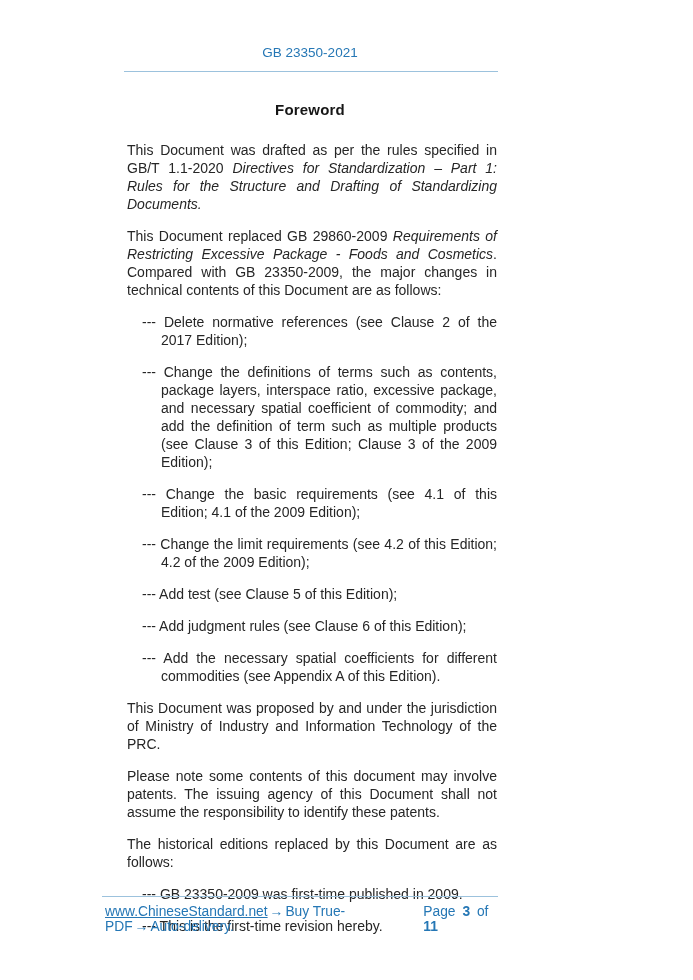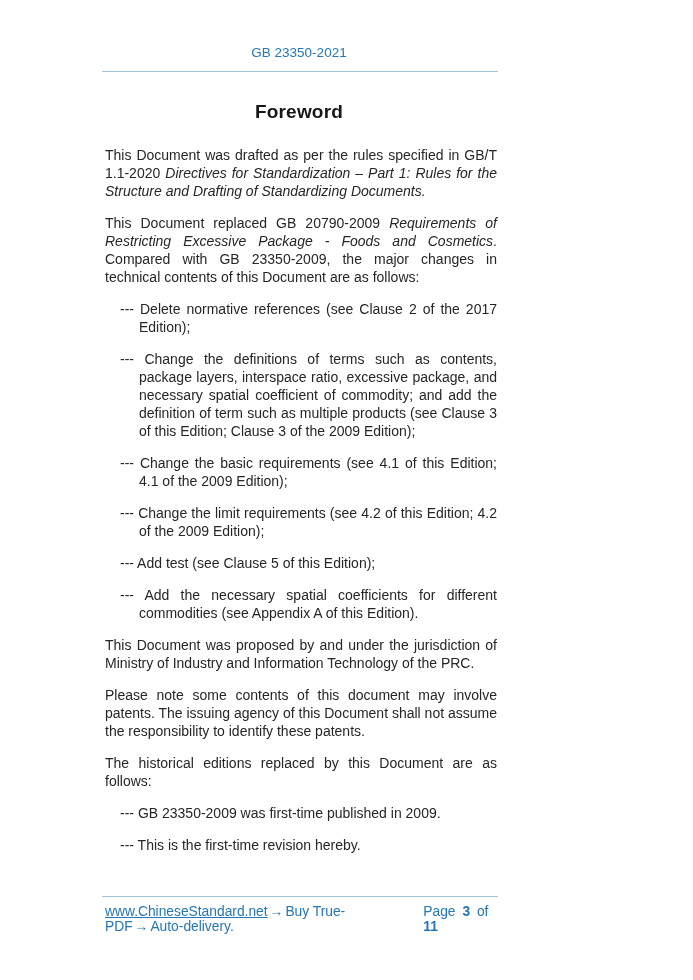--- a/index.html
+++ b/index.html
@@ -4,36 +4,36 @@
 <style>
   * { box-sizing: border-box; }
   html, body { margin: 0; padding: 0; }
   body {
     width: 693px; height: 980px;
     background: #ffffff;
     font-family: "Liberation Sans", sans-serif;
     color: #262626;
     overflow: hidden;
   }
-  .page { position: relative; width: 598px; height: 980px; background: #ffffff; }
+  .page { position: relative; width: 598px; height: 980px; background: #ffffff; padding-left: 22px; }
 
   
   .hdr { padding-top: 45px; text-align: center; }
   .doc-number { color: #2577b5; font-size: 13.5px; line-height: 16px; }
   .rule {
     border: none; height: 0;
     border-top: 1px solid #9cc2dd;
     margin: 10px 100px 0 102px;
   }
 
   
   h1.title {
     margin: 29px 0 0 0;
     text-align: center;
-    font-size: 19px; font-weight: bold;
+    font-size: 15px; font-weight: bold;
     color: #161616; letter-spacing: 0.2px;
   }
 
   
   .content {
     margin: 23px 101px 0 105px;
     font-size: 14px; line-height: 18px;
   }
   .content .para { margin: 14px 0 0 0; text-align: justify; }
   .content .para:first-child { margin-top: 0; }
@@ -66,26 +66,27 @@
 
   <div class="hdr">
     <div class="doc-number">GB 23350-2021</div>
     <hr class="rule">
   </div>
 
   <h1 class="title">Foreword</h1>
 
   <div class="content" id="content">
       <p class="para"><span>This Document was drafted as per the rules specified in GB/T 1.1-2020 </span><i>Directives for Standardization – Part 1: Rules for the Structure and Drafting of Standardizing Documents.</i></p>
-      <p class="para"><span>This Document replaced GB 20790-2009 </span><i>Requirements of Restricting Excessive Package - Foods and Cosmetics</i><span>. Compared with GB 23350-2009, the major changes in technical contents of this Document are as follows:</span></p>
+      <p class="para"><span>This Document replaced GB 29860-2009 </span><i>Requirements of Restricting Excessive Package - Foods and Cosmetics</i><span>. Compared with GB 23350-2009, the major changes in technical contents of this Document are as follows:</span></p>
       <p class="item"><span>--- Delete normative references (see Clause 2 of the 2017 Edition);</span></p>
       <p class="item"><span>--- Change the definitions of terms such as contents, package layers, interspace ratio, excessive package, and necessary spatial coefficient of commodity; and add the definition of term such as multiple products (see Clause 3 of this Edition; Clause 3 of the 2009 Edition);</span></p>
       <p class="item"><span>--- Change the basic requirements (see 4.1 of this Edition; 4.1 of the 2009 Edition);</span></p>
       <p class="item"><span>--- Change the limit requirements (see 4.2 of this Edition; 4.2 of the 2009 Edition);</span></p>
       <p class="item"><span>--- Add test (see Clause 5 of this Edition);</span></p>
+      <p class="item"><span>--- Add judgment rules (see Clause 6 of this Edition);</span></p>
       <p class="item"><span>--- Add the necessary spatial coefficients for different commodities (see Appendix A of this Edition).</span></p>
       <p class="para"><span>This Document was proposed by and under the jurisdiction of Ministry of Industry and Information Technology of the PRC.</span></p>
       <p class="para"><span>Please note some contents of this document may involve patents. The issuing agency of this Document shall not assume the responsibility to identify these patents.</span></p>
       <p class="para"><span>The historical editions replaced by this Document are as follows:</span></p>
       <p class="item"><span>--- GB 23350-2009 was first-time published in 2009.</span></p>
       <p class="item"><span>--- This is the first-time revision hereby.</span></p>
     </div>
 
   <div class="ftr">
     <hr class="rule">

